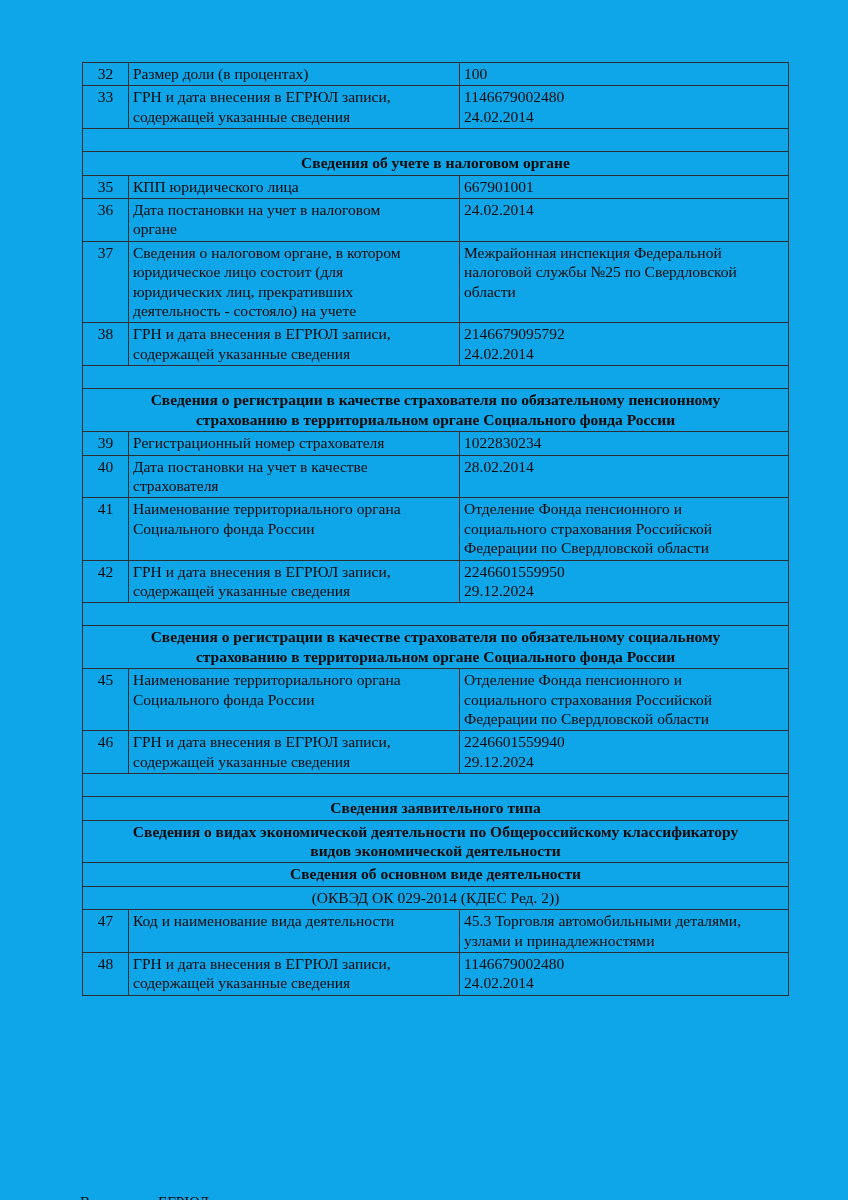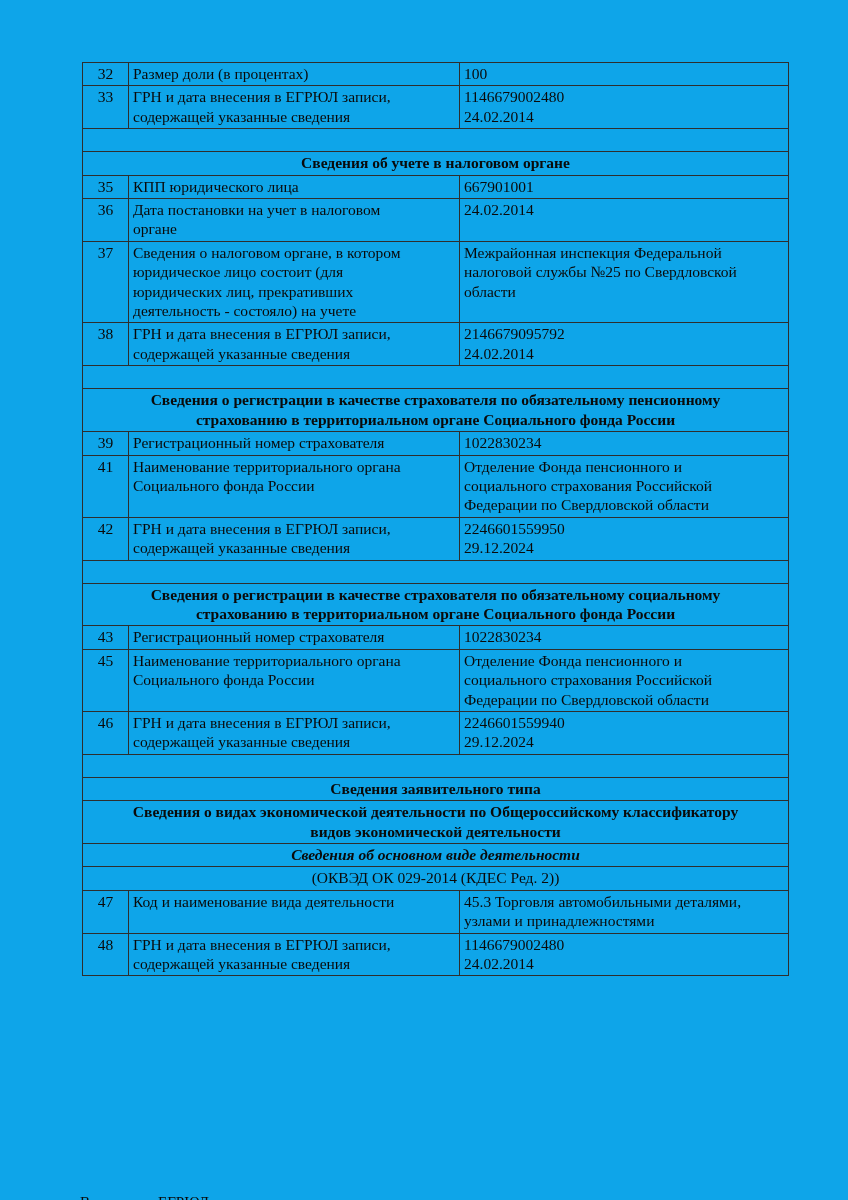--- a/index.html
+++ b/index.html
@@ -42,21 +42,20 @@
     padding-left: 1px;
     padding-right: 1px;
   }
   td.section {
     text-align: center;
     font-weight: bold;
     padding-left: 8px;
     padding-right: 8px;
   }
   td.section.bold-italic {
-    font-style: italic;
   }
   td.section.italic {
     font-weight: normal;
   }
   td.gapcell {
     height: 19px;
     padding: 0;
   }
   .footer {
     position: absolute;
@@ -137,45 +136,46 @@
         <tr>
           <td colspan="3" class="section bold">Сведения о регистрации в качестве страхователя по обязательному пенсионному
 страхованию в территориальном органе Социального фонда России</td>
         </tr>
         <tr>
           <td class="num">39</td>
           <td class="label">Регистрационный номер страхователя</td>
           <td class="value">1022830234</td>
         </tr>
         <tr>
+          <td class="num">40</td>
+          <td class="label">Дата постановки на учет в качестве
+страхователя</td>
+          <td class="value">28.02.2014</td>
+        </tr>
+        <tr>
           <td class="num">41</td>
           <td class="label">Наименование территориального органа
 Социального фонда России</td>
           <td class="value">Отделение Фонда пенсионного и
 социального страхования Российской
 Федерации по Свердловской области</td>
         </tr>
         <tr>
           <td class="num">42</td>
           <td class="label">ГРН и дата внесения в ЕГРЮЛ записи,
 содержащей указанные сведения</td>
           <td class="value">2246601559950
 29.12.2024</td>
         </tr>
         <tr>
           <td colspan="3" class="gapcell"></td>
         </tr>
         <tr>
           <td colspan="3" class="section bold">Сведения о регистрации в качестве страхователя по обязательному социальному
 страхованию в территориальном органе Социального фонда России</td>
-        </tr>
-        <tr>
-          <td class="num">43</td>
-          <td class="label">Регистрационный номер страхователя</td>
-          <td class="value">1022830234</td>
         </tr>
         <tr>
           <td class="num">45</td>
           <td class="label">Наименование территориального органа
 Социального фонда России</td>
           <td class="value">Отделение Фонда пенсионного и
 социального страхования Российской
 Федерации по Свердловской области</td>
         </tr>
         <tr>

